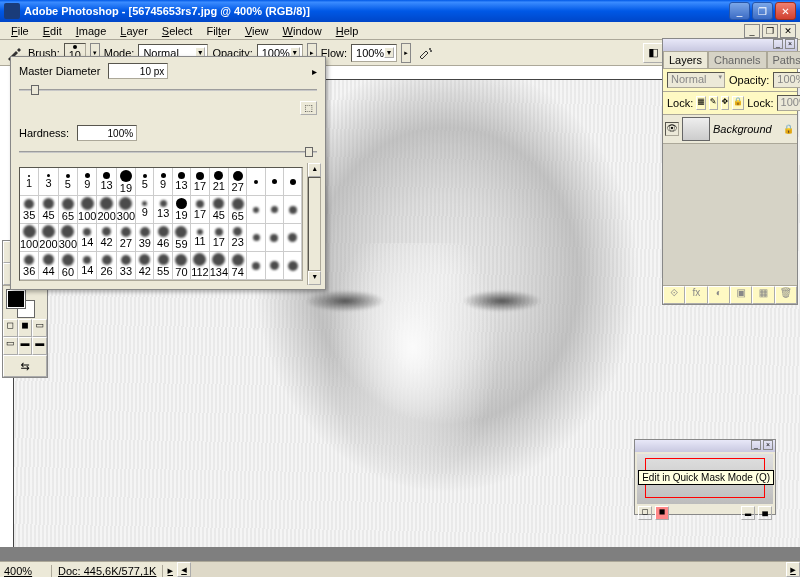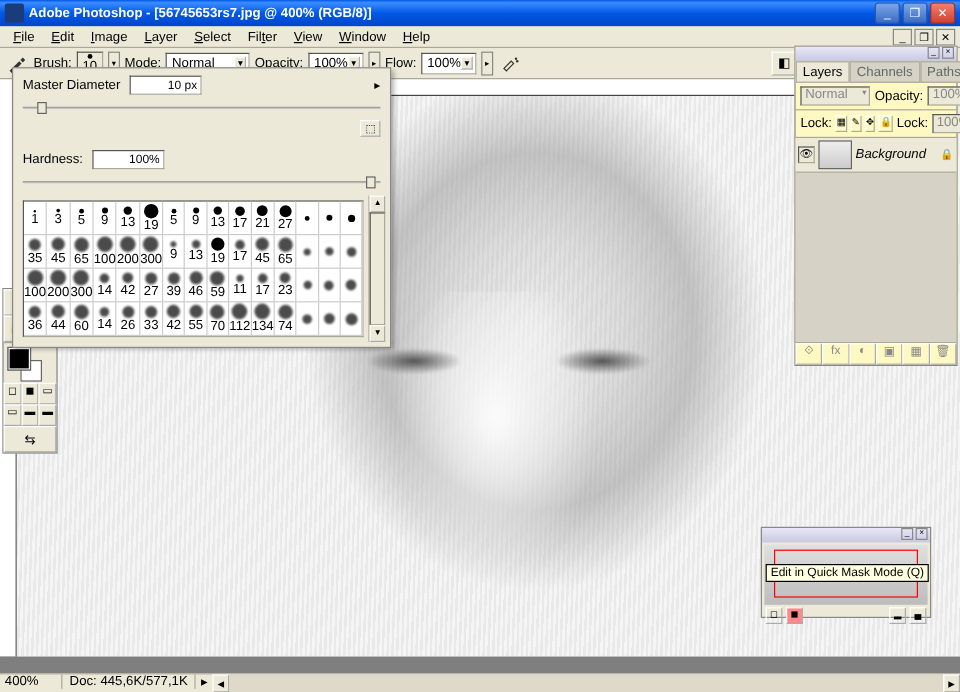--- a/index.html
+++ b/index.html
@@ -88,21 +88,21 @@
 .llock { font-size: 9px; }
 .pal-foot { display: flex; border-top: 1px solid #aca899; }
 .pal-foot div { flex: 1; height: 18px; border: 1px outset #fff; font-size: 10px; text-align: center; color: #888; }
 
 .navigator { position: absolute; right: 24px; bottom: 62px; width: 142px; height: 76px; background: #ece9d8; border: 1px solid #888; z-index: 8; }
 .nav-img { margin: 2px; height: 50px; background: linear-gradient(#e0e0e0,#bcbcbc); position: relative; }
 .nav-rect { position: absolute; left: 6%; top: 8%; width: 88%; height: 80%; border: 1px solid red; }
 .nav-bot { display: flex; align-items: center; padding: 0 3px; gap: 3px; }
 .tooltip { position: absolute; right: 26px; bottom: 92px; background: #ffffe1; border: 1px solid #000; padding: 1px 3px; font-size: 10px; z-index: 20; }
 
-.statusbar { position: absolute; left: 0; right: 0; bottom: 0; height: 16px; background: #ece9d8; border-top: 1px solid #aca899; display: flex; align-items: flex-start; font-size: 10px; }
+.statusbar { position: absolute; left: 0; right: 0; bottom: 0; height: 16px; background: #ece9d8; border-top: 1px solid #aca899; display: flex; align-items: flex-end; font-size: 10px; text-decoration: underline; }
 .sb-zoom { width: 52px; border-right: 1px solid #aca899; padding-left: 4px; }
 .sb-doc { padding: 0 6px; border-right: 1px solid #aca899; }
 .sb-sc { flex: 1; display: flex; }
 .sc-btn { width: 14px; border: 1px outset #fff; text-align: center; }
 .sc-track { flex: 1; background: #ded9c8; }
 </style>
 </head>
 <body>
 
 <div class="titlebar">

